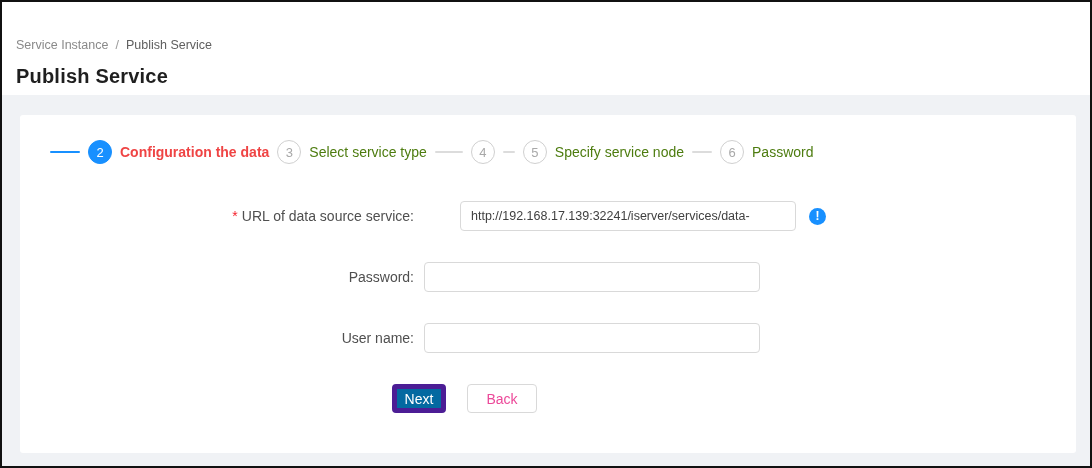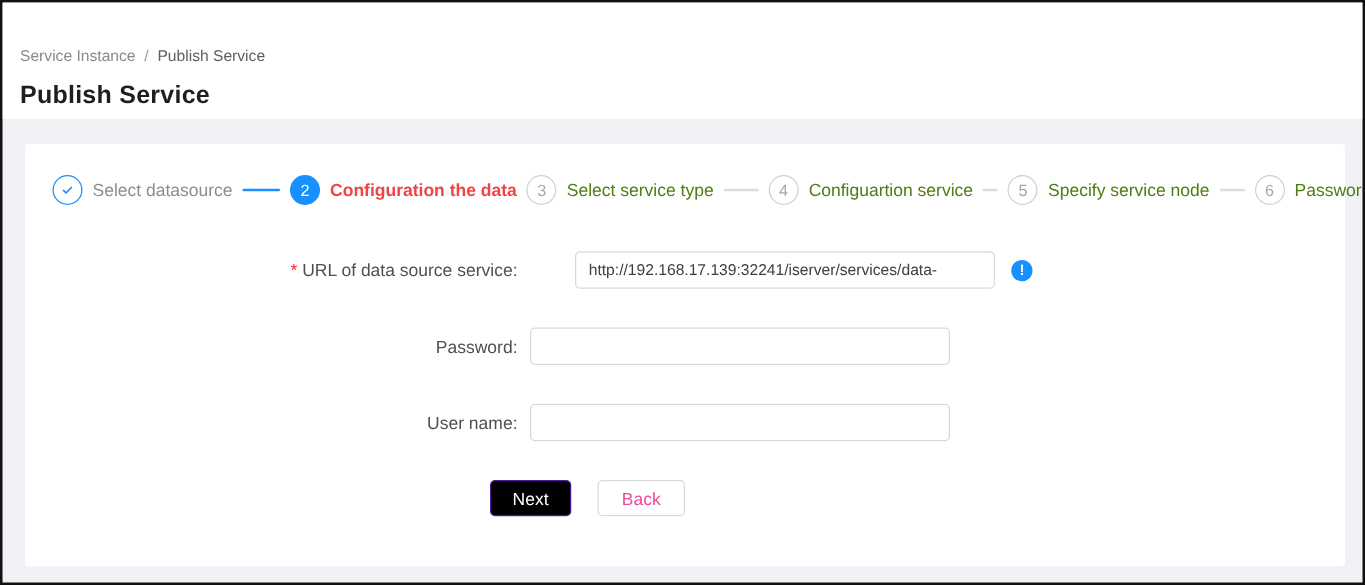--- a/index.html
+++ b/index.html
@@ -113,23 +113,23 @@
   
   .button-row { display:flex; margin-left:372px; margin-top:29px; }
   .btn {
     height:29px;
     border-radius:4px;
     font-family:"Liberation Sans", sans-serif;
     font-size:14px;
     cursor:pointer;
   }
   .btn-primary {
-    width:65px;
-    background:#000000;
-    border:1px solid #4c1d95;
+    width:54px;
+    background:#0369a1;
+    border:5px solid #4c1d95;
     color:#ffffff;
   }
   .btn-default {
     width:70px;
     margin-left:21px;
     background:#ffffff;
     border:1px solid #d9d9d9;
     color:#ec4899;
   }
 </style>
@@ -142,50 +142,39 @@
     <div class="breadcrumb">
       <span class="crumb">Service Instance</span><span class="sep">/</span><span class="crumb-current">Publish Service</span>
     </div>
     <div class="page-title">Publish Service</div>
   </div>
 
   <div class="card">
 
     <div class="stepper">
 
-      <div class="step done">
-        <span class="step-circle">
-          <span style="display:flex;">
-            <svg width="14" height="14" viewBox="0 0 24 24">
-                <path d="M6.5 12.5l3.5 3.5L17.5 8.5" fill="none" stroke="#1890ff" stroke-width="2.2" stroke-linecap="round" stroke-linejoin="round"></path>
-              </svg>
-          </span>
-        </span>
-        <span class="step-label">Select datasource</span>
-      </div>
 
       <span class="connector blue"></span>
 
       <div class="step active">
         <span class="step-circle">2</span>
         <span class="step-label">Configuration the data</span>
       </div>
 
       <span class="connector w0"></span>
 
       <div class="step pending">
         <span class="step-circle">3</span>
         <span class="step-label">Select service type</span>
       </div>
 
       <span class="connector gray w28"></span>
 
       <div class="step pending">
         <span class="step-circle">4</span>
-        <span class="step-label">Configuartion service</span>
       </div>
 
       <span class="connector gray w12"></span>
 
       <div class="step pending">
         <span class="step-circle">5</span>
         <span class="step-label">Specify service node</span>
       </div>
 
       <span class="connector gray w20"></span>

